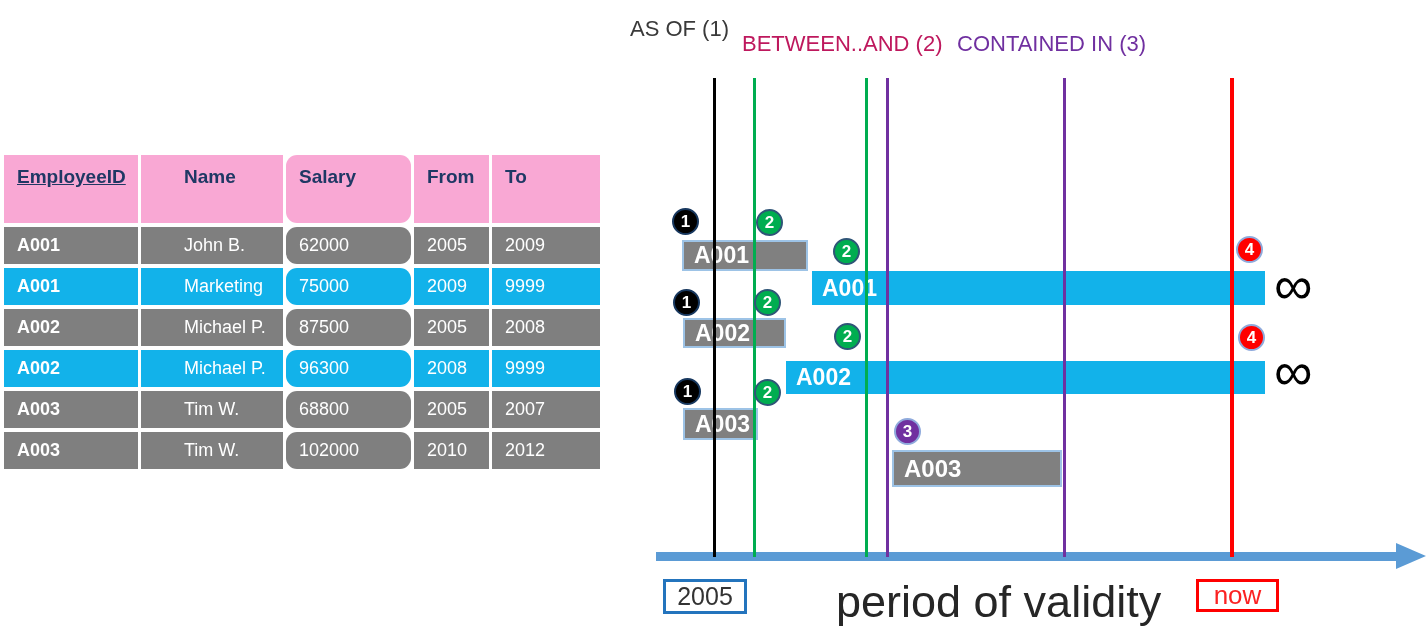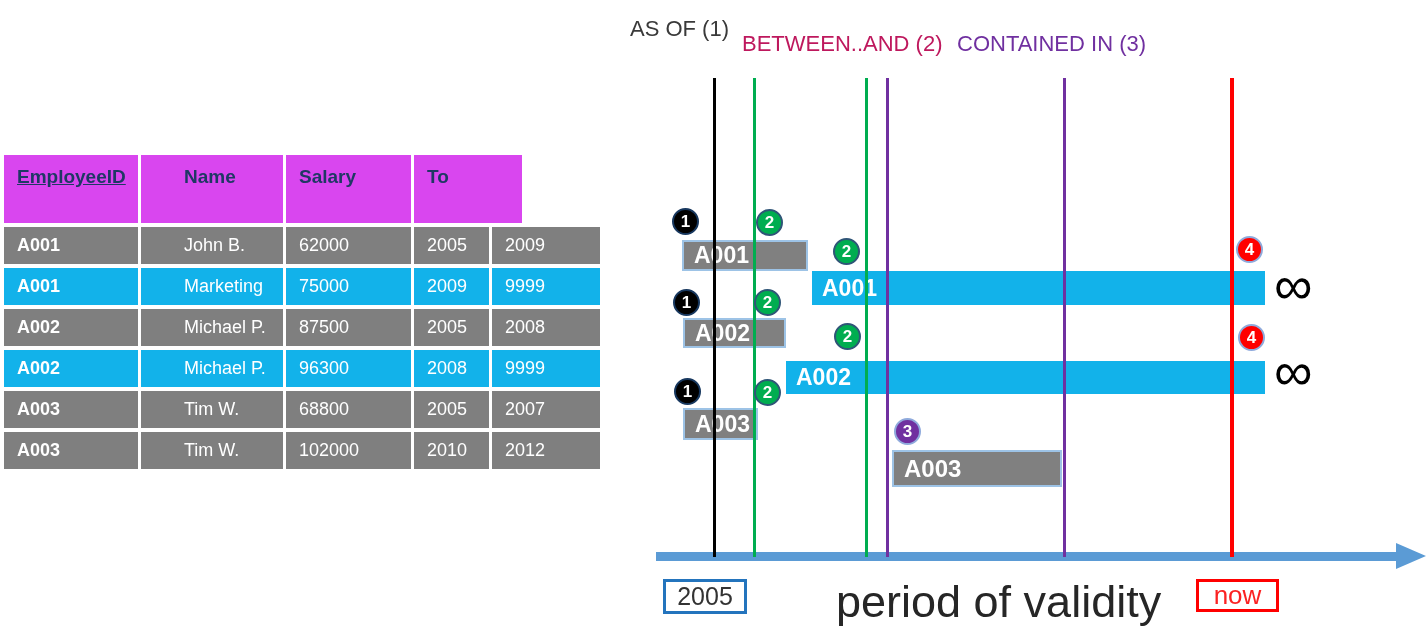--- a/index.html
+++ b/index.html
@@ -4,22 +4,22 @@
 <style>
   * { margin:0; padding:0; box-sizing:border-box; }
   html,body { background:#fff; }
   body { font-family:"Liberation Sans", sans-serif; }
   .canvas { position:relative; width:1428px; height:637px; background:#fff; overflow:hidden; }
 
   
   .emp-table { position:absolute; left:4px; top:155px; width:596px; }
   .t-row { display:flex; gap:3px; margin-bottom:4px; }
   .t-cell { display:flex; align-items:center; padding-left:13px; font-size:18px; }
-  .c0 { width:134px; } .c1 { width:142px;padding-left:43px; } .c2 { width:125px; } .c3 { width:75px; } .c4 { width:108px; }
-  .t-head .t-cell { background:#d946ef; color:#1F3864; font-weight:bold; font-size:19px;
+  .c0 { width:134px; } .c1 { width:142px;padding-left:43px; } .c2 { width:125px;border-radius:11px; } .c3 { width:75px; } .c4 { width:108px; }
+  .t-head .t-cell { background:#f9a8d4; color:#1F3864; font-weight:bold; font-size:19px;
                     height:68px; align-items:flex-start; padding-top:11px; }
   .t-head .t-cell.u { text-decoration:underline; }
   .t-row.data .t-cell { height:37px; color:#fff; }
   .t-row.history .t-cell { background:#7F7F7F; }
   .t-row.current .t-cell { background:#12B2EA; }
   .t-row.data .t-cell:first-child { font-weight:bold; }
 
   
   .legend-label { position:absolute; font-size:22px; white-space:nowrap; }
   .lg-asof { left:630px; top:16px; color:#3A3A3A; }
@@ -77,20 +77,21 @@
 </head>
 <body>
 
 <div class="canvas">
 
   <div class="emp-table">
     <div class="t-row t-head">
       <div class="t-cell c0 u">EmployeeID</div>
       <div class="t-cell c1">Name</div>
       <div class="t-cell c2">Salary</div>
+      <div class="t-cell c3">From</div>
       <div class="t-cell c4">To</div>
     </div>
     <div class="t-row data history">
       <div class="t-cell c0">A001</div>
       <div class="t-cell c1">John B.</div>
       <div class="t-cell c2">62000</div>
       <div class="t-cell c3">2005</div>
       <div class="t-cell c4">2009</div>
     </div>
     <div class="t-row data current">

